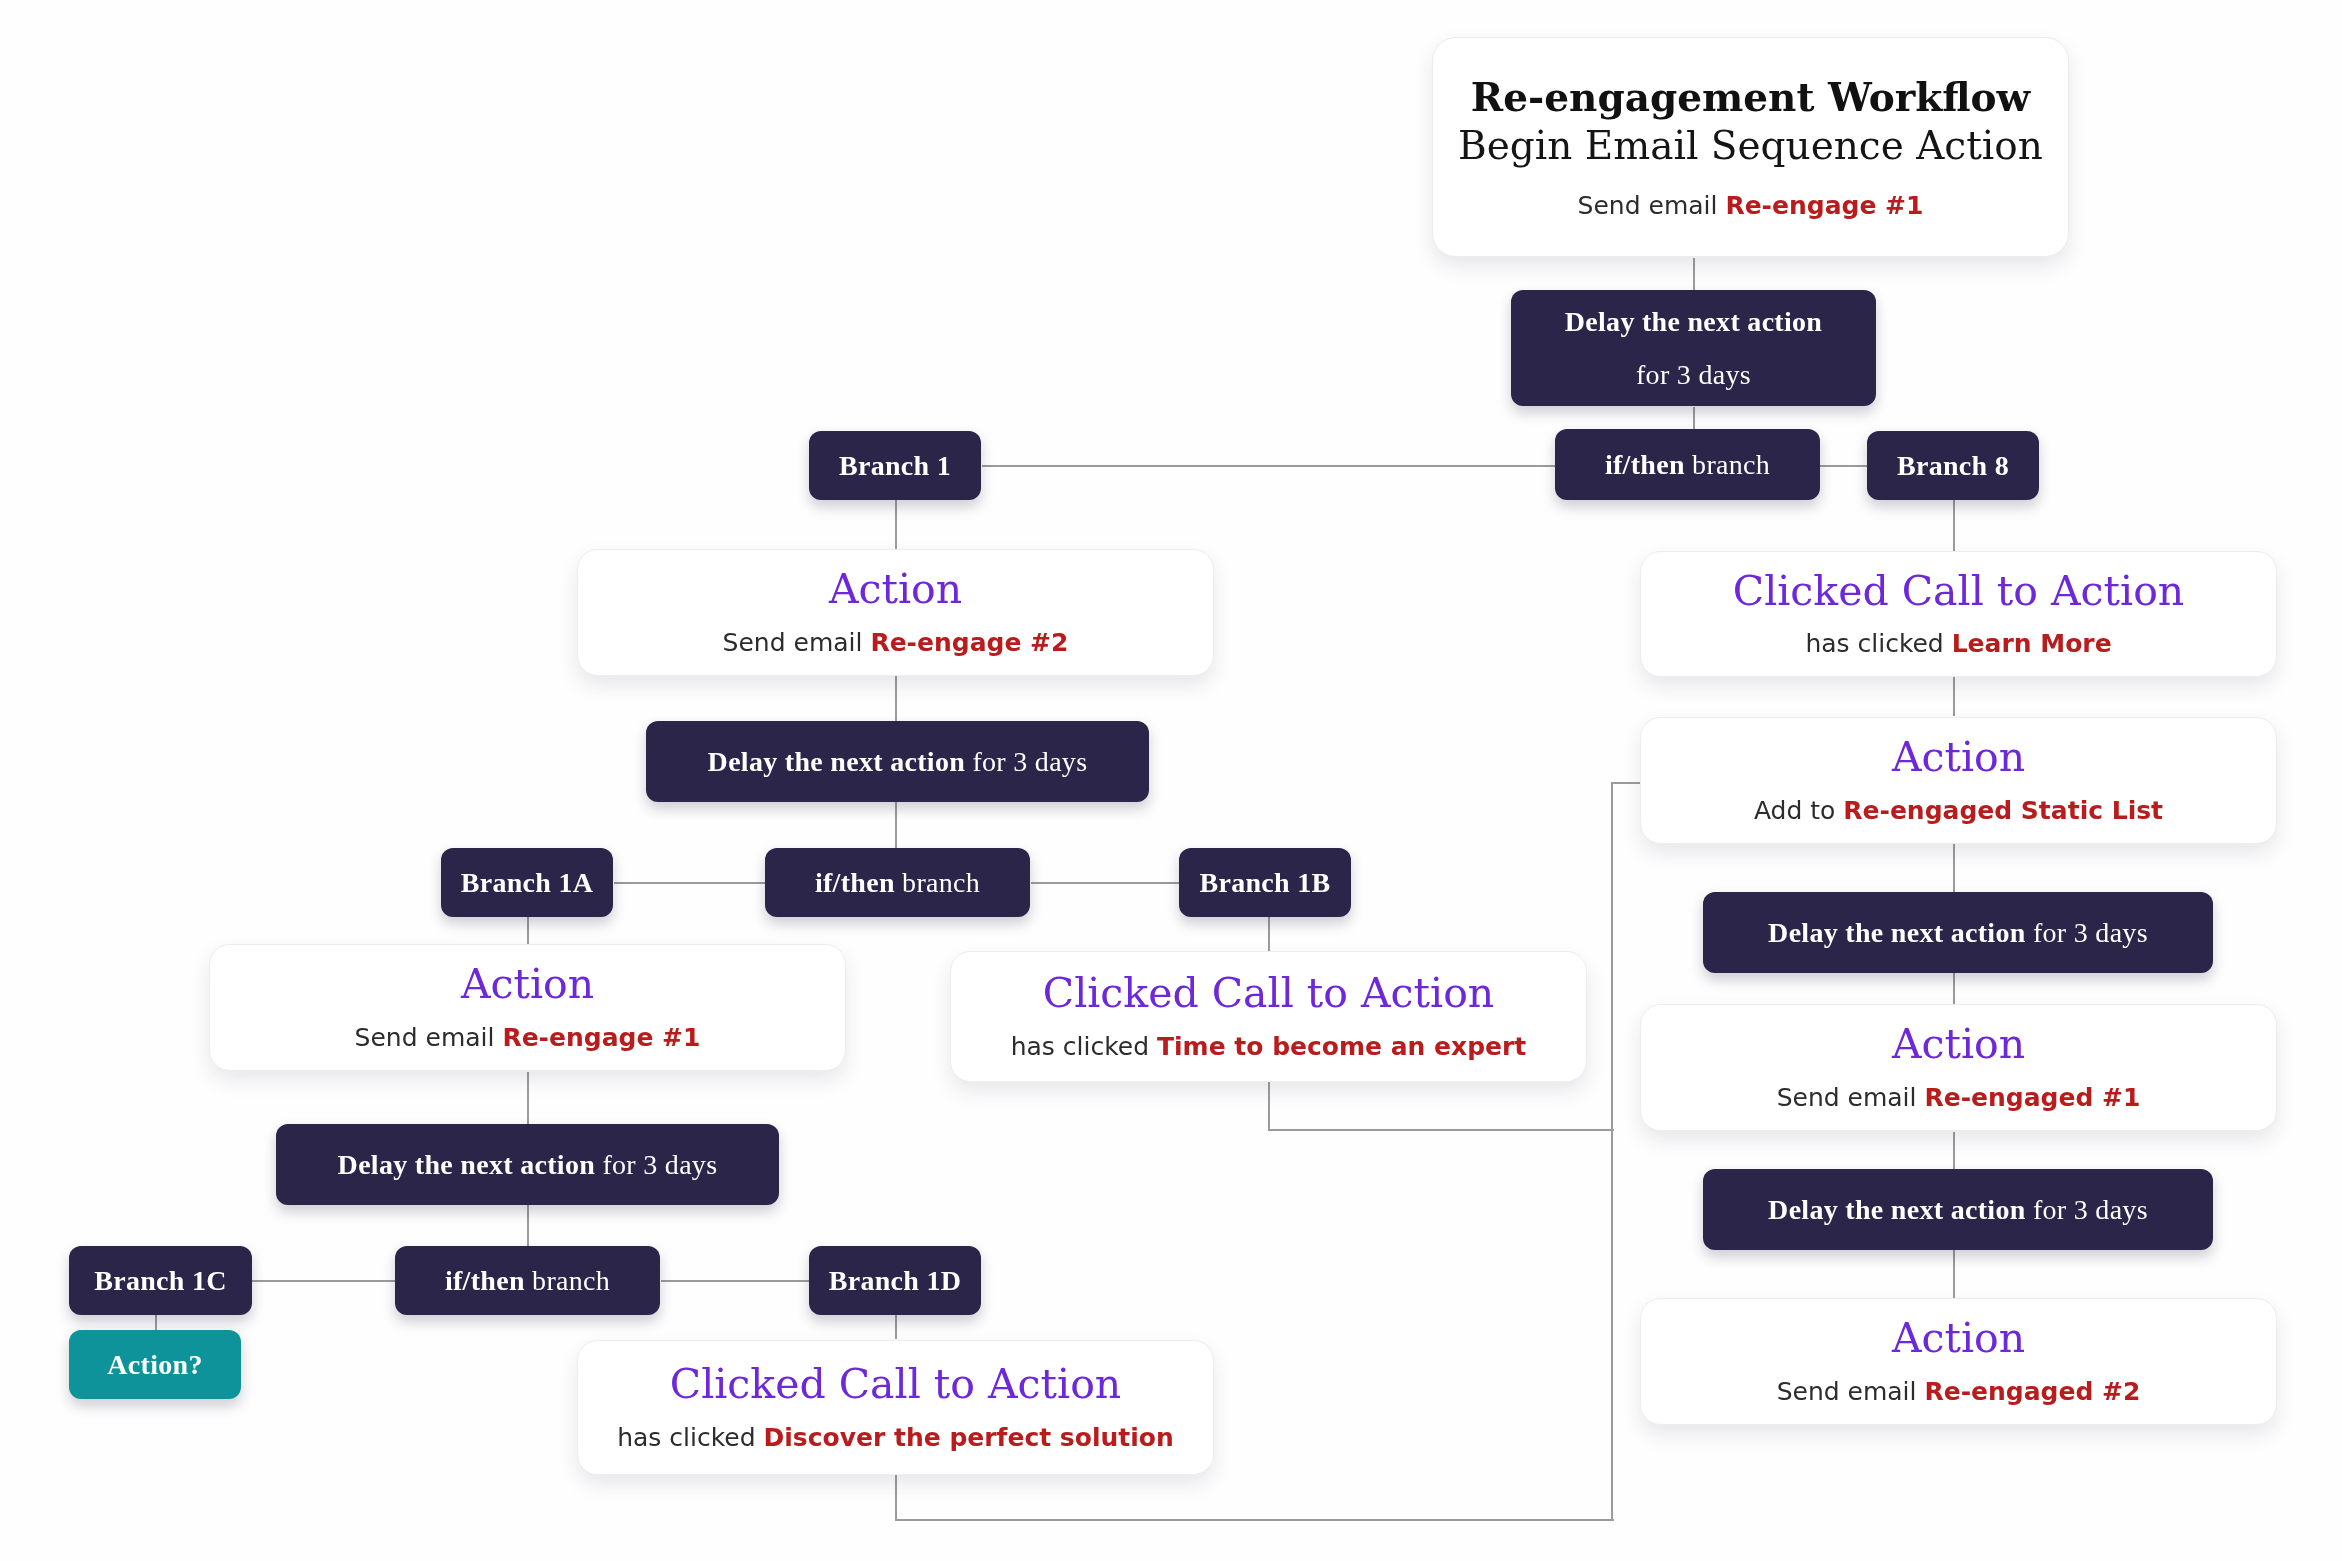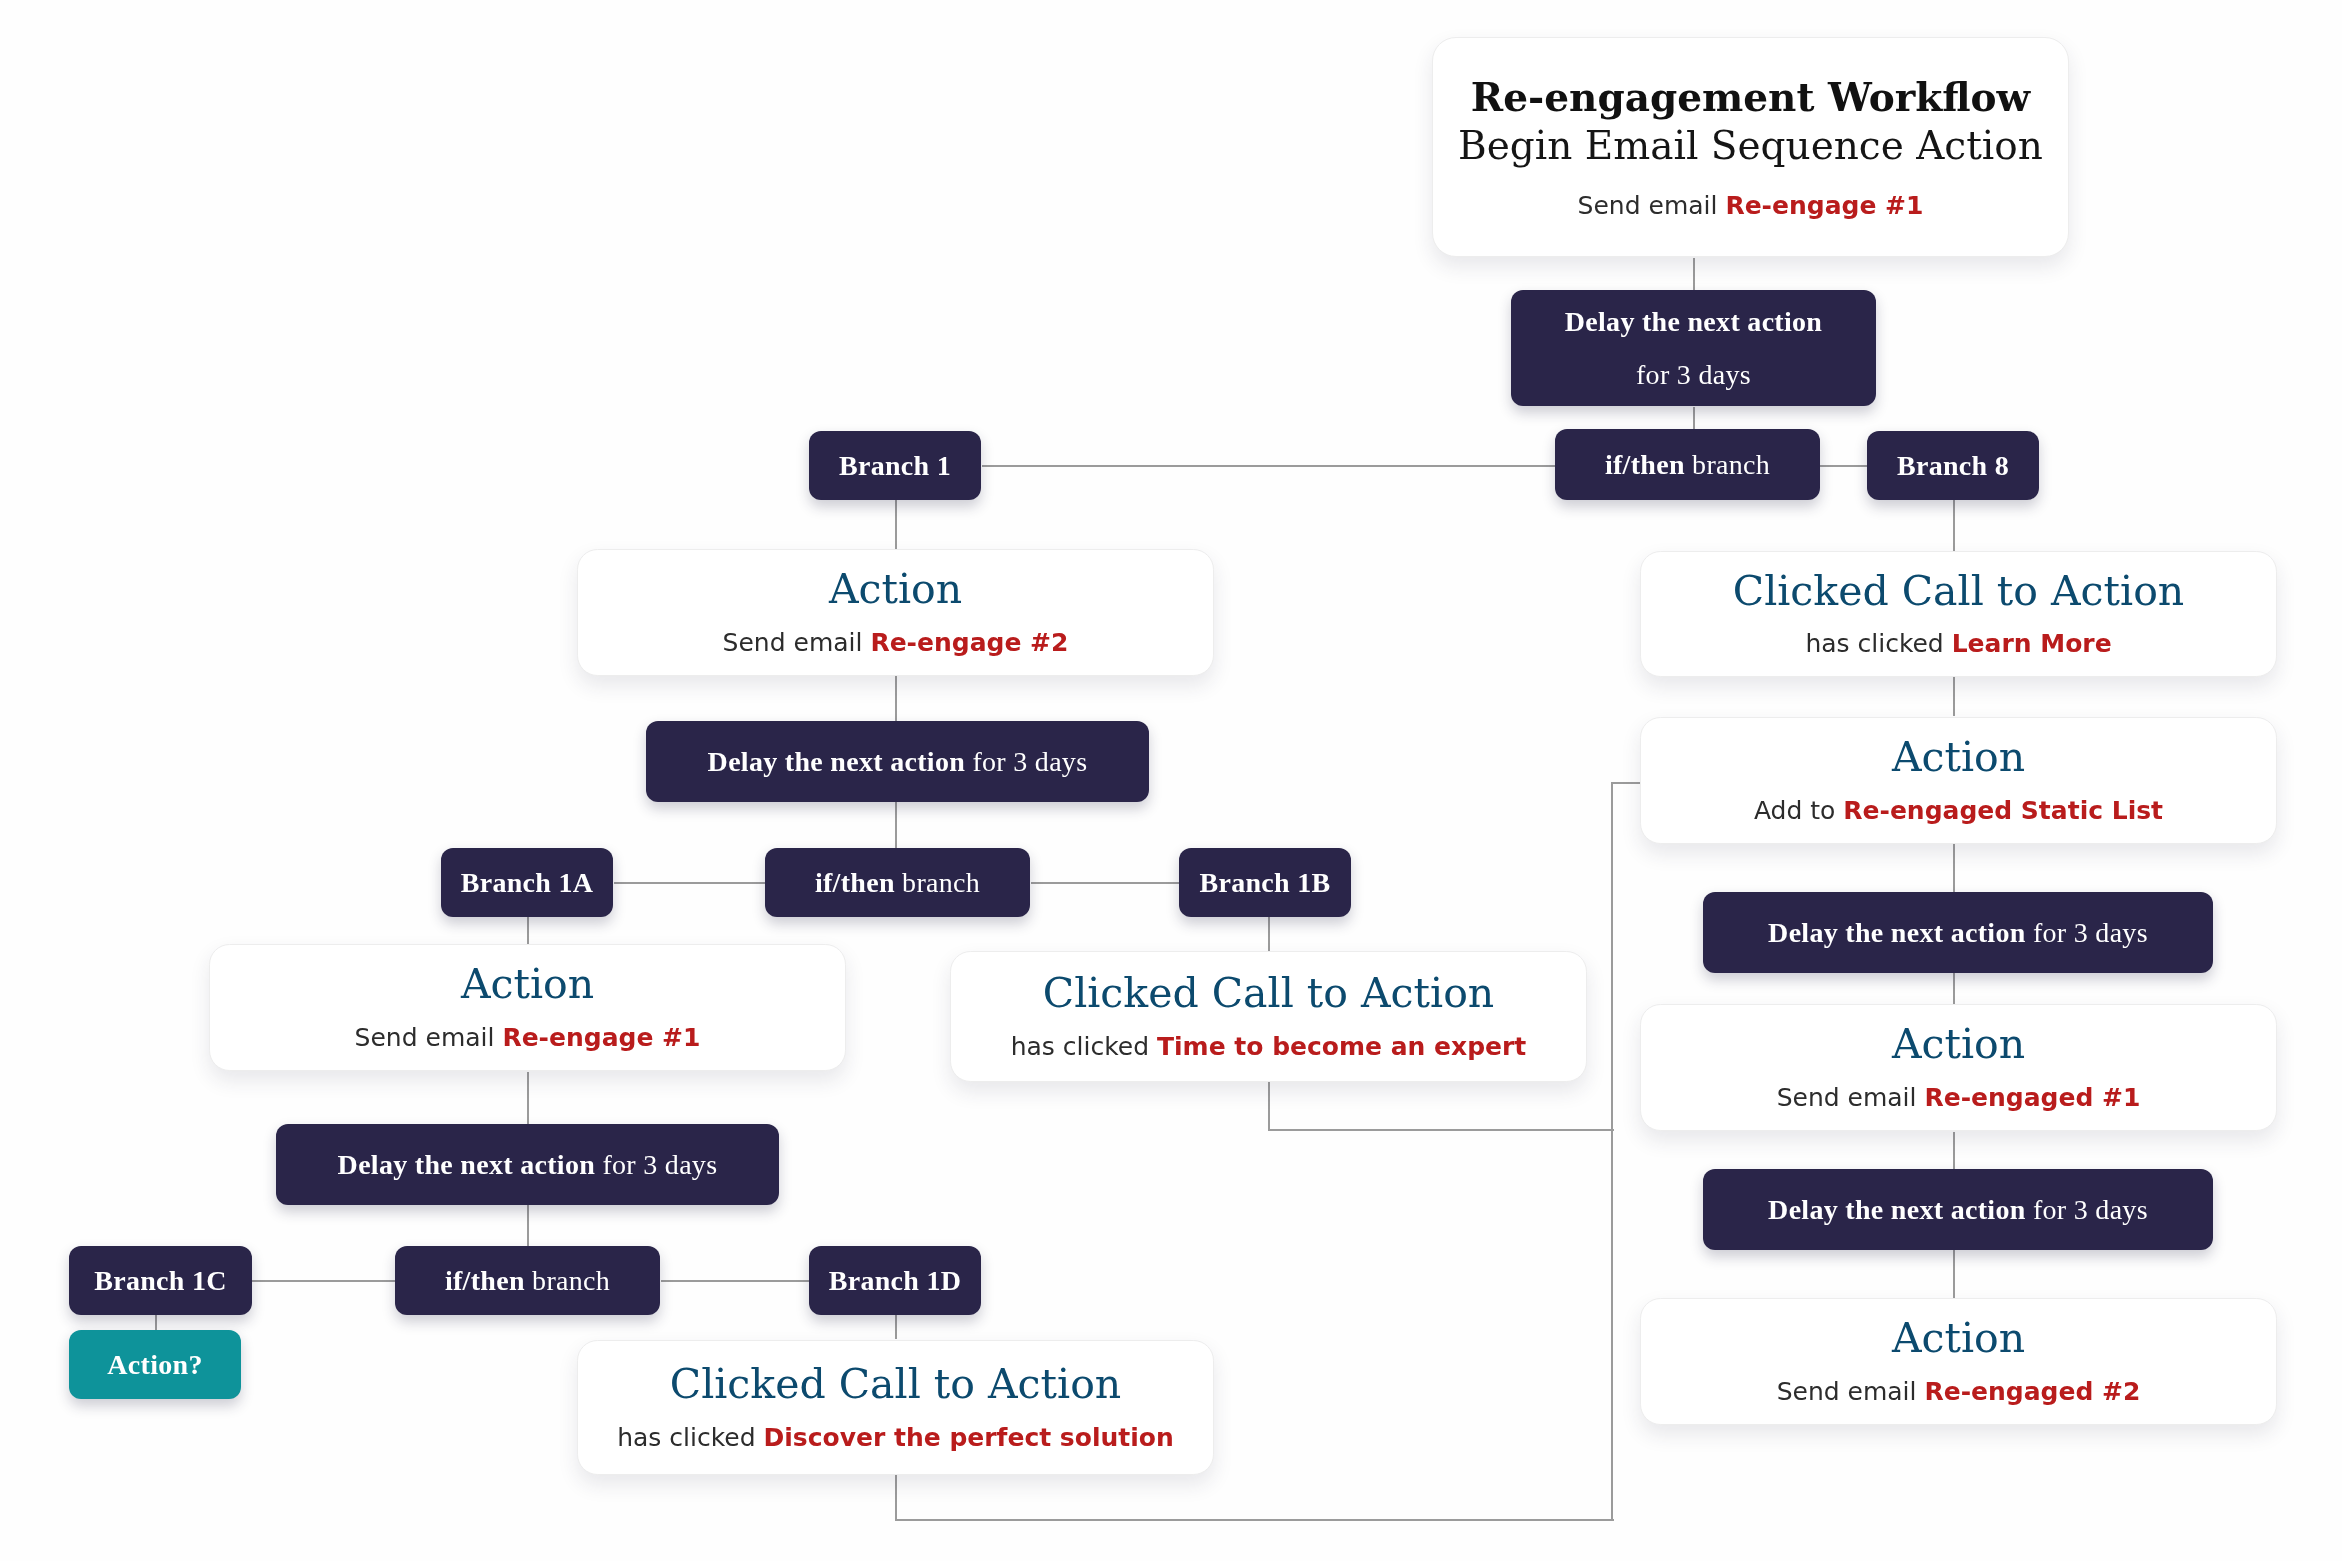--- a/index.html
+++ b/index.html
@@ -20,21 +20,21 @@
     background:var(--card-bg);
     border:1.9px solid var(--card-border);
     border-radius:20.6px;
     box-shadow:0 9.4px 20.6px rgba(35,35,70,.10);
     display:flex;flex-direction:column;align-items:center;justify-content:center;
     text-align:center;color:var(--text);
     padding:0 19px;box-sizing:border-box;
   }
   .card-title{
     font-family:"DejaVu Serif","Liberation Serif",serif;
-    font-size:41px;line-height:1.1;font-weight:400;color:#0c4a6e;
+    font-size:41px;line-height:1.1;font-weight:400;color:#6d28d9;
   }
   .card-title-bold{
     font-family:"DejaVu Serif","Liberation Serif",serif;
     font-size:39px;line-height:1.25;font-weight:700;color:#111;
   }
   .card-title2{
     font-family:"DejaVu Serif","Liberation Serif",serif;
     font-size:39px;line-height:1.25;font-weight:400;color:#151515;
   }
   .card-sub{

